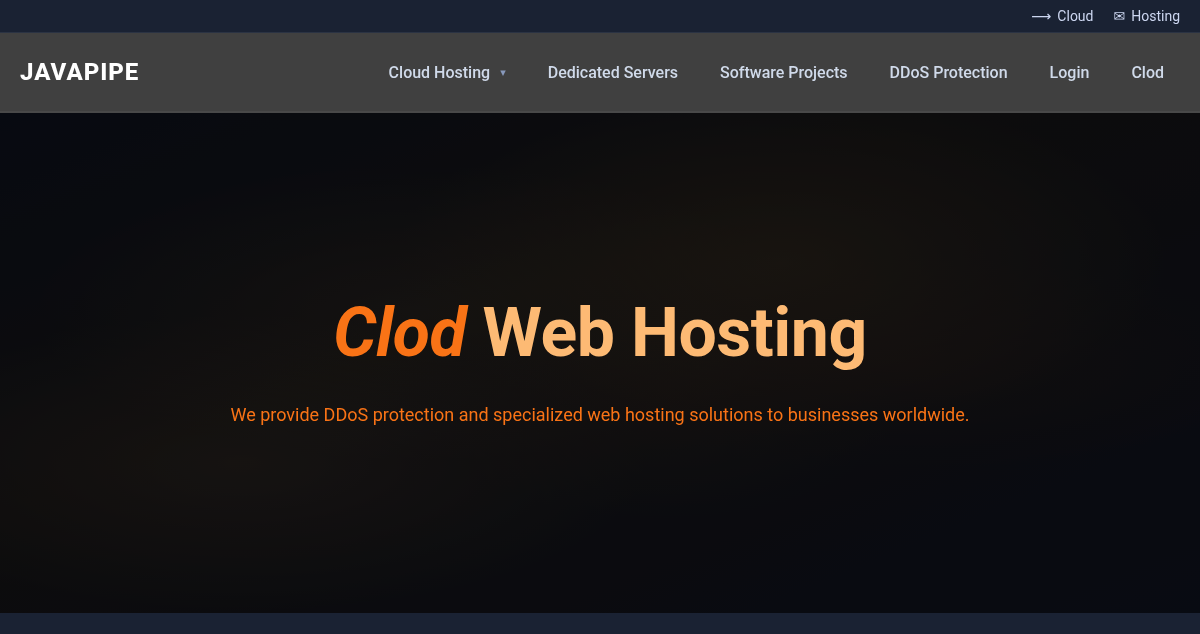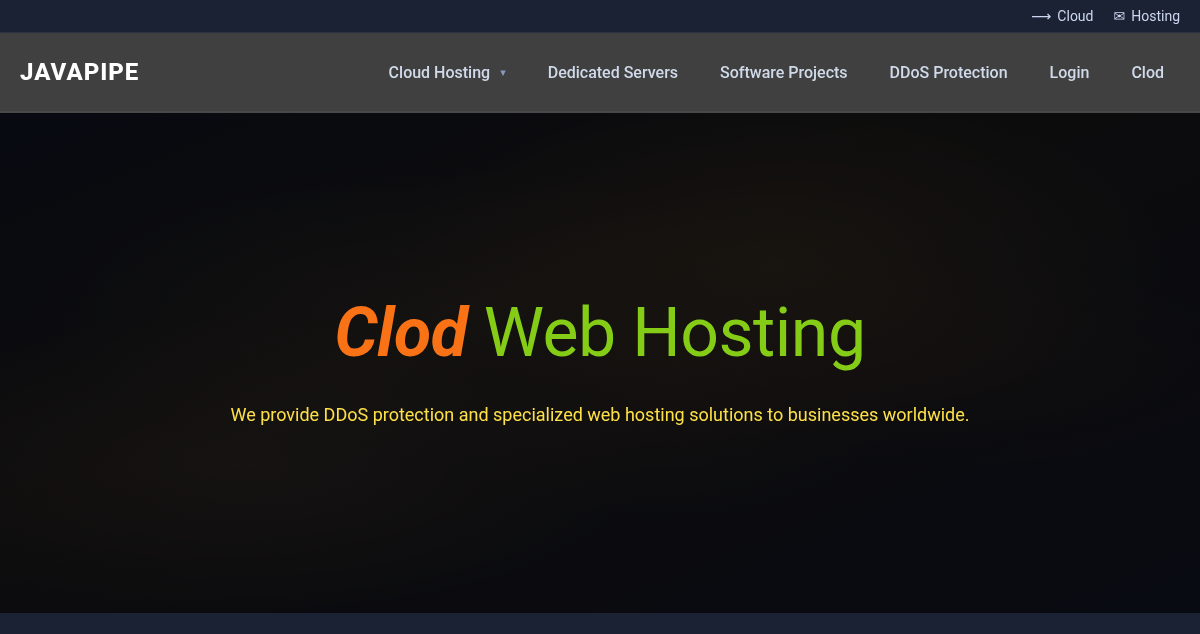--- a/index.html
+++ b/index.html
@@ -128,27 +128,27 @@
       letter-spacing: -0.5px;
     }
 
     .hero-title-red {
       color: #f97316;
       font-style: italic;
       font-weight: 700;
     }
 
     .hero-title-white {
-      color: #84cc16;
-      font-weight: 400;
+      color: #fdba74;
+      font-weight: 700;
     }
 
     .hero-subtitle {
       font-size: 18px;
-      color: #fde047;
+      color: #f97316;
       font-weight: 400;
       max-width: 760px;
       margin: 0 auto;
       line-height: 1.6;
     }
   </style>
 </head>
 <body>
 
 <div class="top-bar">

